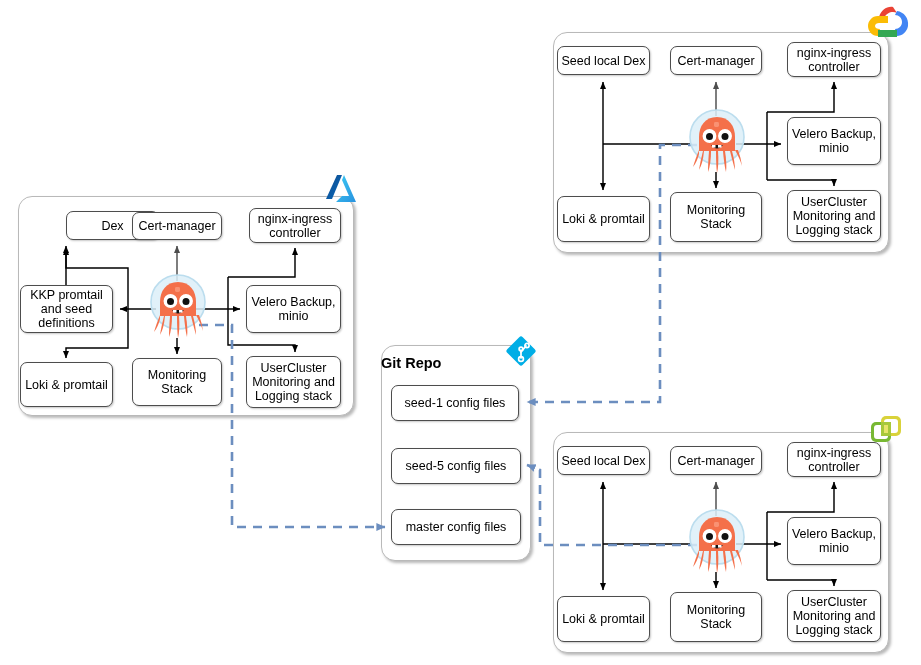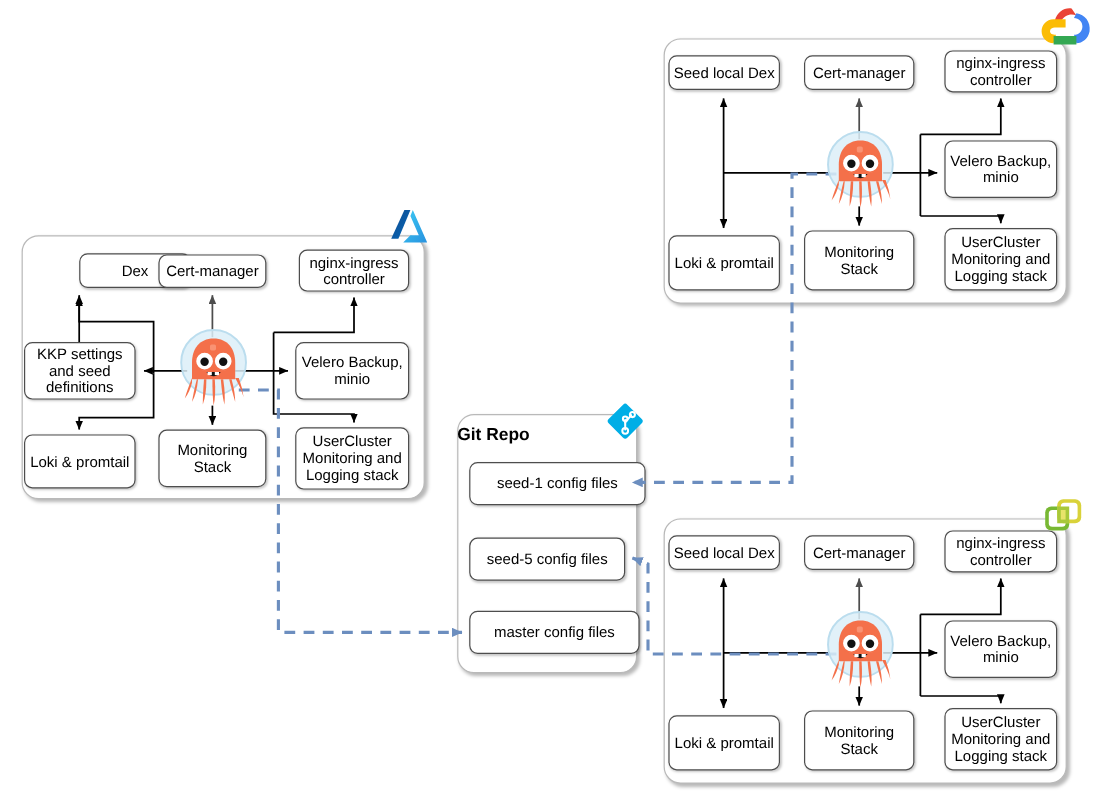--- a/index.html
+++ b/index.html
@@ -41,21 +41,21 @@
 <body>
 
 <div id="stage">
 
   <div class="cluster" style="left:18px;top:196px;width:336px;height:220px;">
   </div>
 
   <div class="node" style="left:20px;top:211px;width:93px;height:29px;margin-left:46px;">Dex</div>
   <div class="node" style="left:132px;top:212px;width:90px;height:28px;">Cert-manager</div>
   <div class="node" style="left:249px;top:208px;width:92px;height:35px;">nginx-ingress controller</div>
-  <div class="node" style="left:20px;top:285px;width:93px;height:48px;">KKP settings and seed definitions</div>
+  <div class="node" style="left:20px;top:285px;width:93px;height:48px;">KKP promtail and seed definitions</div>
   <div class="node" style="left:246px;top:285px;width:95px;height:48px;">Velero Backup, minio</div>
   <div class="node" style="left:20px;top:362px;width:93px;height:45px;">Loki &amp; promtail</div>
   <div class="node" style="left:132px;top:358px;width:90px;height:48px;">Monitoring Stack</div>
   <div class="node" style="left:246px;top:356px;width:95px;height:52px;">UserCluster Monitoring and Logging stack</div>
 
   <div class="cluster" style="left:553px;top:32px;width:336px;height:221px;">
   </div>
 
   <div class="node" style="left:557px;top:46px;width:93px;height:29px;">Seed local Dex</div>
   <div class="node" style="left:670px;top:46px;width:92px;height:29px;">Cert-manager</div>
@@ -73,23 +73,23 @@
   <div class="node" style="left:787px;top:442px;width:94px;height:35px;">nginx-ingress controller</div>
   <div class="node" style="left:787px;top:517px;width:94px;height:48px;">Velero Backup, minio</div>
   <div class="node" style="left:557px;top:596px;width:93px;height:46px;">Loki &amp; promtail</div>
   <div class="node" style="left:670px;top:592px;width:92px;height:50px;">Monitoring Stack</div>
   <div class="node" style="left:787px;top:590px;width:94px;height:52px;">UserCluster Monitoring and Logging stack</div>
 
   <div class="cluster" style="left:381px;top:345px;width:150px;height:216px;">
   </div>
   <div class="repo-title" style="left:381px;top:355px;width:150px;">Git Repo</div>
 
-  <div class="node" style="left:391px;top:385px;width:147px;height:36px;">seed-1 config files</div>
+  <div class="node" style="left:391px;top:385px;width:128px;height:36px;">seed-1 config files</div>
   <div class="node" style="left:391px;top:448px;width:130px;height:36px;">seed-5 config files</div>
-  <div class="node" style="left:391px;top:509px;width:142px;height:36px;">master config files</div>
+  <div class="node" style="left:391px;top:509px;width:130px;height:36px;">master config files</div>
 
   <svg class="lay" viewBox="0 0 921 665">
     <defs>
       <marker id="ah" markerWidth="9" markerHeight="9" refX="7.4" refY="3.2" orient="auto" markerUnits="userSpaceOnUse">
         <path d="M0,0 L7.6,3.2 L0,6.4 z" fill="#000"></path>
       </marker>
       <marker id="ahg" markerWidth="9" markerHeight="9" refX="7.4" refY="3.2" orient="auto" markerUnits="userSpaceOnUse">
         <path d="M0,0 L7.6,3.2 L0,6.4 z" fill="#4d4d4d"></path>
       </marker>
       <marker id="dh" markerWidth="11" markerHeight="11" refX="8.6" refY="4" orient="auto" markerUnits="userSpaceOnUse">

